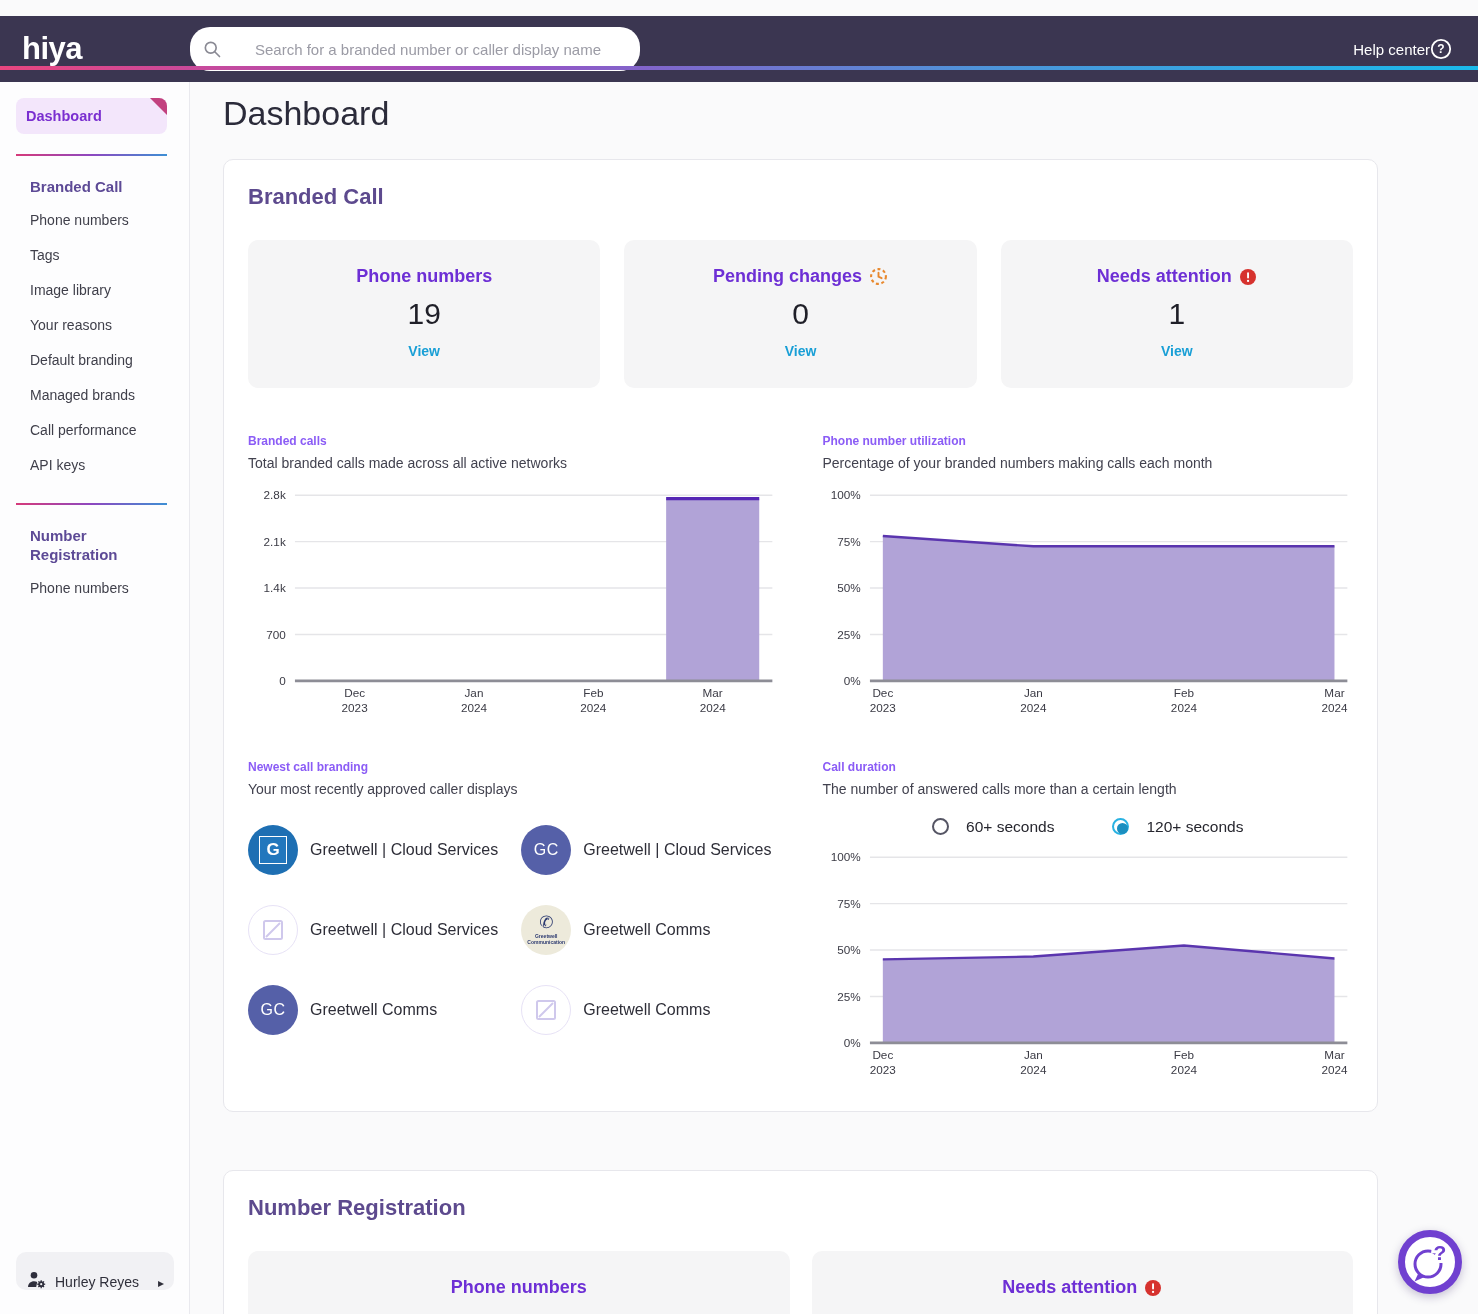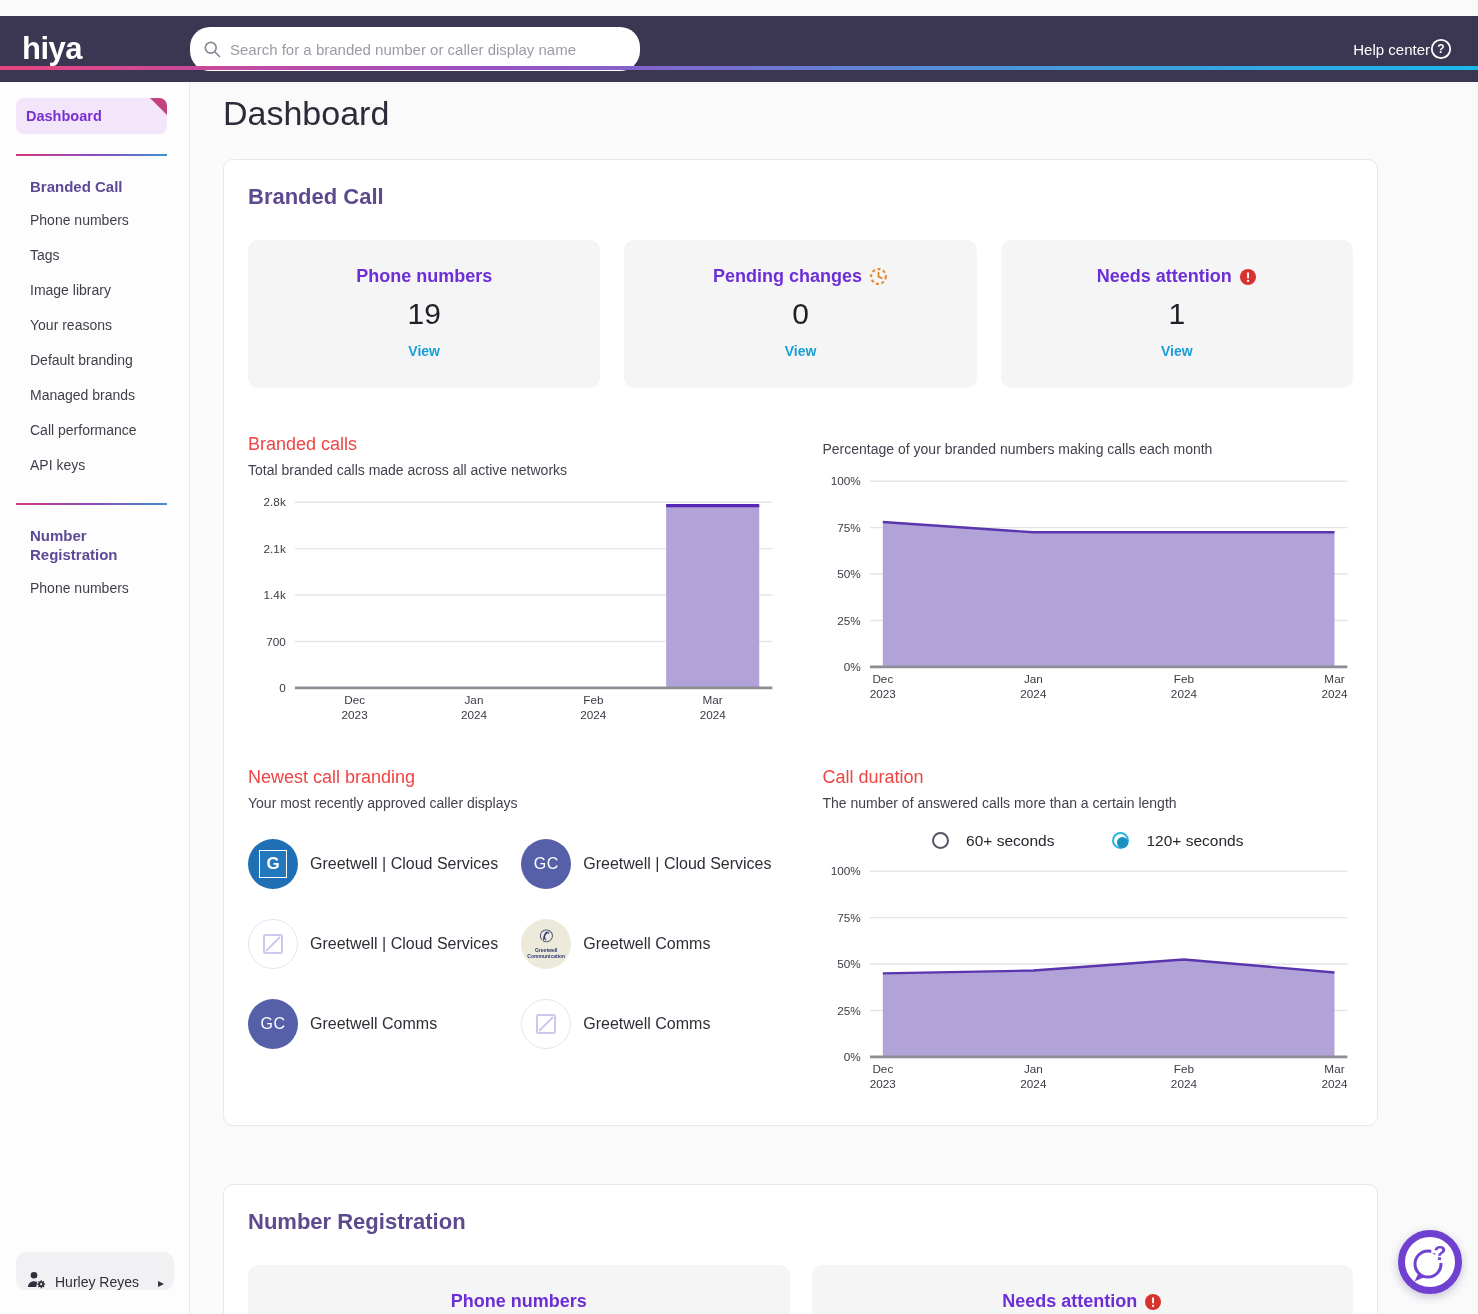--- a/index.html
+++ b/index.html
@@ -22,21 +22,21 @@
     position: fixed; top: 66px; left: 0; width: 1478px; height: 4px; z-index: 50;
     background: linear-gradient(90deg,#e8467f 0%,#9a4fc4 33%,#4f93d9 66%,#1ab9ea 100%);
   }
   .logo-wrap { width: 190px; padding-left: 22px; }
   .logo { color: #fff; font-weight: 800; font-size: 31px; letter-spacing: -0.5px; }
   .search-wrap { position: relative; width: 450px; }
   .search-wrap svg { position: absolute; left: 12px; top: 12px; }
   .search-input {
     width: 100%; height: 44px; border: none; border-radius: 20px;
     padding: 0 14px 0 40px; font-size: 15px; color: #15803d;
-    font-family: "Liberation Sans", sans-serif; outline: none; background: #fff;
+    font-family: "Liberation Sans", sans-serif; outline: none; background: #fff; text-align: center;
   }
   .search-input::placeholder { color: #9b9ba5; }
   .header-spacer { flex: 1; }
   .help-center {
     display: flex; align-items: center; gap: 0; color: #fff; font-size: 15px;
     margin-right: 26px; cursor: pointer;
   }
   
   .sidebar {
     position: fixed; top: 70px; left: 0; bottom: 0; width: 190px;
@@ -75,21 +75,21 @@
   .card-title { color: #5d4a8e; font-weight: 700; font-size: 22px; }
   .stats-row { display: grid; grid-template-columns: repeat(3, 1fr); gap: 24px; margin-top: 30px; }
   .stats-row-2 { display: grid; grid-template-columns: repeat(2, 1fr); gap: 22px; margin-top: 30px; }
   .stat {
     background: #f5f5f6; border-radius: 10px; text-align: center; padding: 26px 10px 28px;
   }
   .stat-label { color: #6d2fd5; font-weight: 700; font-size: 18px; display: flex; justify-content: center; align-items: center; gap: 7px; }
   .stat-value { font-size: 30px; color: #1f1f28; margin-top: 10px; font-weight: 400; }
   .view-link { color: #199fd6; font-weight: 700; font-size: 14px; margin-top: 12px; display: inline-block; cursor: pointer; text-decoration: none; }
   .charts-row { display: grid; grid-template-columns: 1fr 1fr; gap: 44px; margin-top: 46px; }
-  .chart-title { font-weight: 400; font-size: 18px; color: #ef4444; }
+  .chart-title { font-weight: 700; font-size: 12px; color: #8b5cf6; }
   .chart-sub { font-size: 14px; color: #42424f; margin-top: 7px; }
   .chart-svg { width: 100%; display: block; margin-top: 12px; }
   svg text { font-family: "Liberation Sans", sans-serif; }
   
   .brand-grid { display: grid; grid-template-columns: 1fr 1fr; column-gap: 16px; row-gap: 30px; margin-top: 28px; }
   .brand-item { display: flex; align-items: center; gap: 12px; font-size: 16px; color: #2e2e38; }
   .avatar { width: 50px; height: 50px; border-radius: 50%; flex: 0 0 50px;
     display: flex; align-items: center; justify-content: center; }
   .av-g { background: #1e6fb3; }
   .av-g .sq {
@@ -240,20 +240,21 @@
             <text x="37" y="107" text-anchor="end" font-size="11.5" fill="#3a3a44">1.4k</text>
             <text x="37" y="61.5" text-anchor="end" font-size="11.5" fill="#3a3a44">2.1k</text>
             <text x="37" y="16" text-anchor="end" font-size="11.5" fill="#3a3a44">2.8k</text>
             <text x="104.5" y="210" text-anchor="middle" font-size="11.5" fill="#3a3a44"><tspan x="104.5" dy="0">Dec</tspan><tspan x="104.5" dy="14">2023</tspan></text>
             <text x="221.5" y="210" text-anchor="middle" font-size="11.5" fill="#3a3a44"><tspan x="221.5" dy="0">Jan</tspan><tspan x="221.5" dy="14">2024</tspan></text>
             <text x="338.5" y="210" text-anchor="middle" font-size="11.5" fill="#3a3a44"><tspan x="338.5" dy="0">Feb</tspan><tspan x="338.5" dy="14">2024</tspan></text>
             <text x="455.5" y="210" text-anchor="middle" font-size="11.5" fill="#3a3a44"><tspan x="455.5" dy="0">Mar</tspan><tspan x="455.5" dy="14">2024</tspan></text>
           </svg>
       </div>
       <div>
+        <div class="chart-title">Phone number utilization</div>
         <div class="chart-sub">Percentage of your branded numbers making calls each month</div>
         <svg class="chart-svg" viewBox="0 0 520 232">
             <line x1="46" x2="514" y1="148.5" y2="148.5" stroke="#e5e5e8" stroke-width="1.4"></line>
             <line x1="46" x2="514" y1="103" y2="103" stroke="#e5e5e8" stroke-width="1.4"></line>
             <line x1="46" x2="514" y1="57.5" y2="57.5" stroke="#e5e5e8" stroke-width="1.4"></line>
             <line x1="46" x2="514" y1="12" y2="12" stroke="#e5e5e8" stroke-width="1.4"></line>
             <polygon points="58.635999999999996,52.03999999999999 206.212,62.050000000000004 353.788,62.050000000000004 501.3639999999999,62.050000000000004 501.364,194 58.635999999999996,194" fill="#b1a3d7"></polygon>
             <polyline points="58.635999999999996,52.03999999999999 206.212,62.050000000000004 353.788,62.050000000000004 501.3639999999999,62.050000000000004" fill="none" stroke="#5a35ae" stroke-width="2.4"></polyline>
             <line x1="46" x2="514" y1="194" y2="194" stroke="#8d8d96" stroke-width="2.6"></line>
             <text x="37" y="198" text-anchor="end" font-size="11.5" fill="#3a3a44">0%</text>

